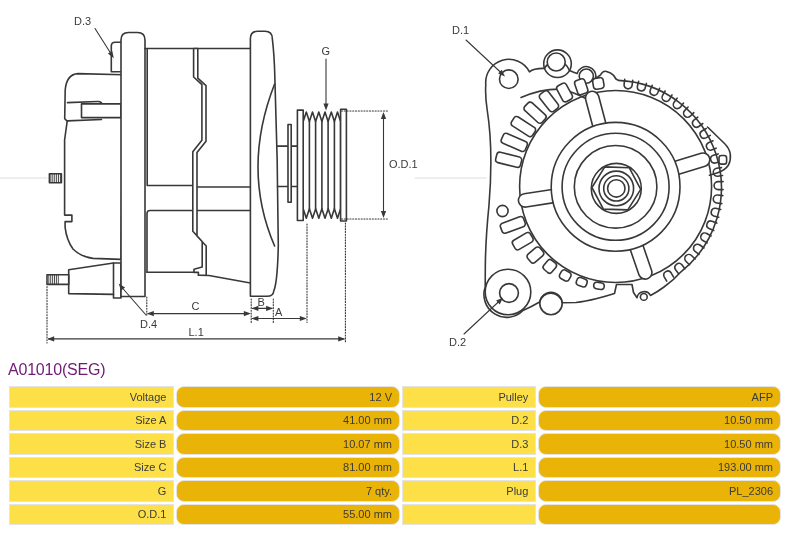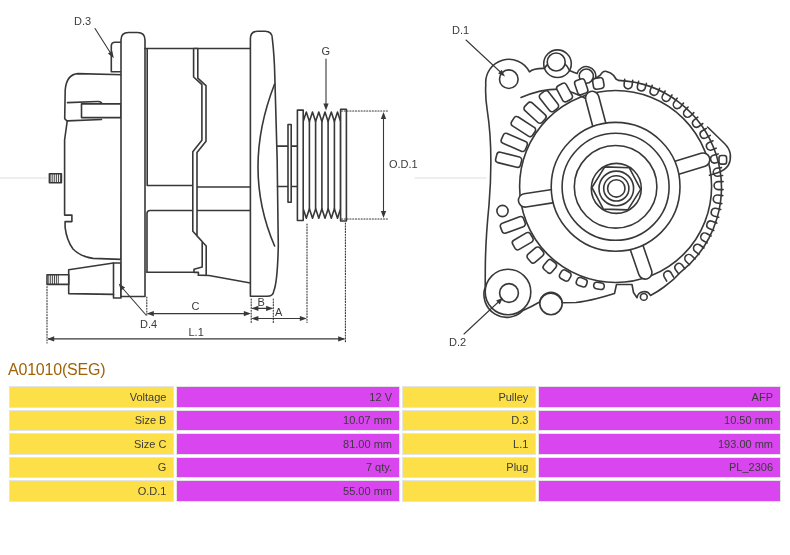--- a/index.html
+++ b/index.html
@@ -1,21 +1,21 @@
 <!DOCTYPE html>
 <html><head><meta charset="utf-8">
 <style>
 * { margin:0; padding:0; box-sizing:border-box; }
 html,body { width:790px; height:555px; background:#fff; font-family:"Liberation Sans", sans-serif; }
 #page { position:relative; width:790px; height:555px; overflow:hidden;text-decoration:underline; }
-#title { position:absolute; left:8px; top:361px; font-size:16px; color:#a16207; letter-spacing:-0.2px; }
+#title { position:absolute; left:8px; top:361px; font-size:16px; color:#701a75; letter-spacing:-0.2px; }
 #spec { position:absolute; left:7px; top:384px; width:776px; border-collapse:separate; border-spacing:2px; table-layout:fixed; }
 #spec td { height:21.5px; font-size:11px; color:#3b3b3b; text-align:right; padding:0 7px 0 0; border:1px solid #e4e4e4; overflow:hidden; }
 #spec td.l { background:#fde047; }
-#spec td.v { background:#d946ef; }
+#spec td.v { background:#eab308;border-radius:8px; }
 </style></head>
 <body>
 <div id="page">
 <svg width="790" height="360" viewBox="0 0 790 360" style="position:absolute;left:0;top:0">
 <g fill="none" stroke="#383838" stroke-width="1.6" stroke-linejoin="round" stroke-linecap="round">
 <g stroke="#dedede" stroke-width="1.2">
           <path d="M0,178 H47 M415,178 H486"></path>
         </g>
 <path fill="#fff" d="M123,74.7 L78,73.6 Q66.6,74.2 65.2,90 L64.7,118.6 L67.2,121.2 L64.6,140 L64.6,215.1 L71.9,215.1 L71.9,221.6 L65.1,221.6 L65.1,227.3 Q66.6,240 73,249 Q80.5,256.6 93,258.4 L121,259.4 Z"></path>
 <path d="M67.5,102.6 L97.5,101.5 Q102.4,101.3 102.6,106.5"></path>
@@ -176,20 +176,26 @@
         <col style="width:242px">
       </colgroup>
 <tbody>
         <tr>
           <td class="l">Voltage</td>
           <td class="v">12 V</td>
           <td class="l">Pulley</td>
           <td class="v">AFP</td>
         </tr>
 <tr>
+          <td class="l">Size A</td>
+          <td class="v">41.00 mm</td>
+          <td class="l">D.2</td>
+          <td class="v">10.50 mm</td>
+        </tr>
+<tr>
           <td class="l">Size B</td>
           <td class="v">10.07 mm</td>
           <td class="l">D.3</td>
           <td class="v">10.50 mm</td>
         </tr>
 <tr>
           <td class="l">Size C</td>
           <td class="v">81.00 mm</td>
           <td class="l">L.1</td>
           <td class="v">193.00 mm</td>

